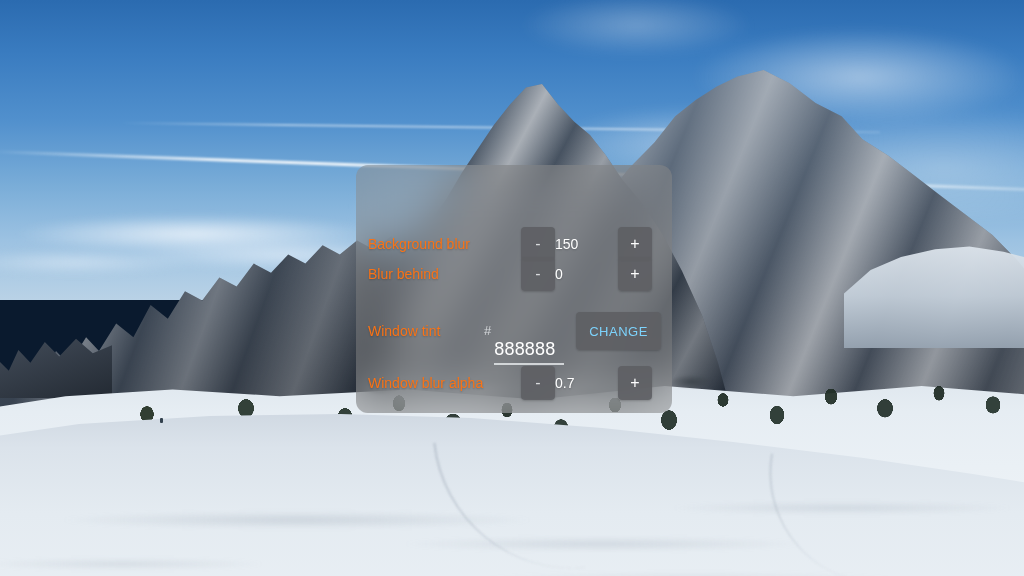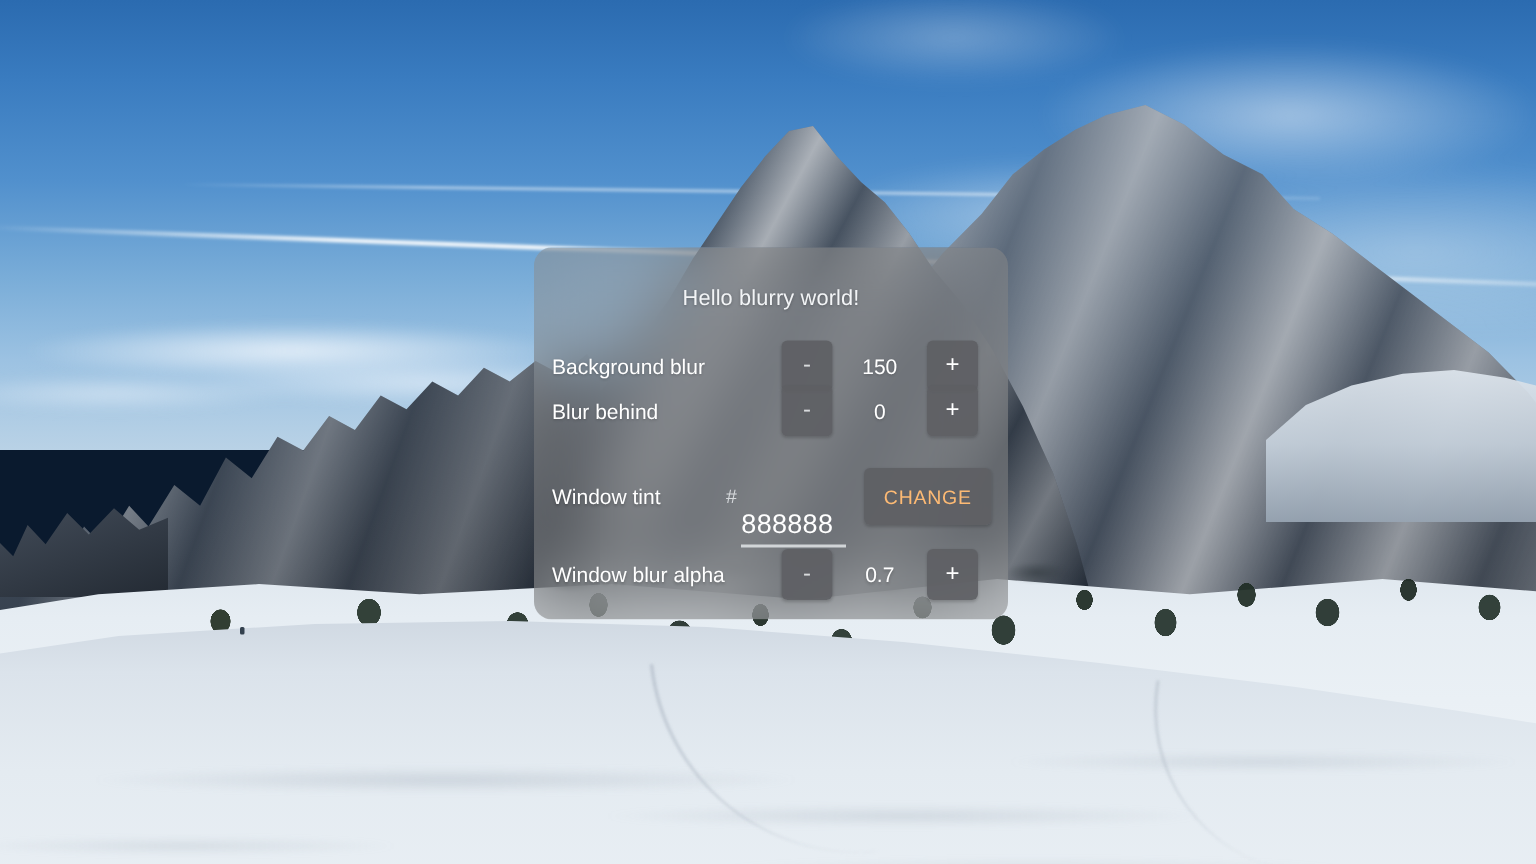--- a/index.html
+++ b/index.html
@@ -318,21 +318,21 @@
   }
   .row.r1 { top: 60px; }
   .row.r2 { top: 90px; }
   .row.r3 { top: 147px; }
   .row.r4 { top: 199px; }
 
   .row-label {
     position: absolute;
     left: 12px;
     font-size: 14px;
-    color: #ffffff;
+    color: #f97316;
     white-space: nowrap;
     text-shadow: 0 1px 2px rgba(0,0,0,.22);
   }
 
   
   .stepper {
     position: absolute;
     left: 165px;
     top: 0;
     width: 131px;
@@ -354,21 +354,20 @@
     cursor: pointer;
     display: flex;
     align-items: center;
     justify-content: center;
     box-shadow: 0 1px 2px rgba(0,0,0,.18);
   }
   .step-btn.minus { color: #d8dadc; }
 
   .step-value {
     flex: 1;
-    text-align: center;
     font-size: 14px;
     color: #ffffff;
     text-shadow: 0 1px 2px rgba(0,0,0,.2);
   }
 
   
   .tint-group {
     position: absolute;
     left: 128px;
     top: 0;
@@ -395,21 +394,21 @@
     outline: none;
     margin-top: 42px;
   }
   .change-btn {
     margin-left: 12px;
     height: 38px;
     padding: 0 13px;
     border: none;
     border-radius: 4px;
     background: rgba(94,96,100,0.92);
-    color: #fdba74;
+    color: #7dd3fc;
     font-size: 13px;
     font-family: "Liberation Sans", sans-serif;
     letter-spacing: .5px;
     cursor: pointer;
     box-shadow: 0 1px 2px rgba(0,0,0,.18);
   }
 </style>
 </head>
 <body>
 
@@ -440,21 +439,20 @@
 
     <div class="piste"></div>
     <div class="piste-tracks"></div>
     <div class="piste-carve"></div>
     <div class="piste-carve2"></div>
     <div class="skier"></div>
   </div>
 
   <div class="panel">
 
-    <div class="panel-title">Hello blurry world!</div>
 
     <div class="row r1">
       <div class="row-label">Background blur</div>
       <div class="stepper">
         <button class="step-btn minus">-</button>
         <div class="step-value">150</div>
         <button class="step-btn plus">+</button>
       </div>
     </div>
 

